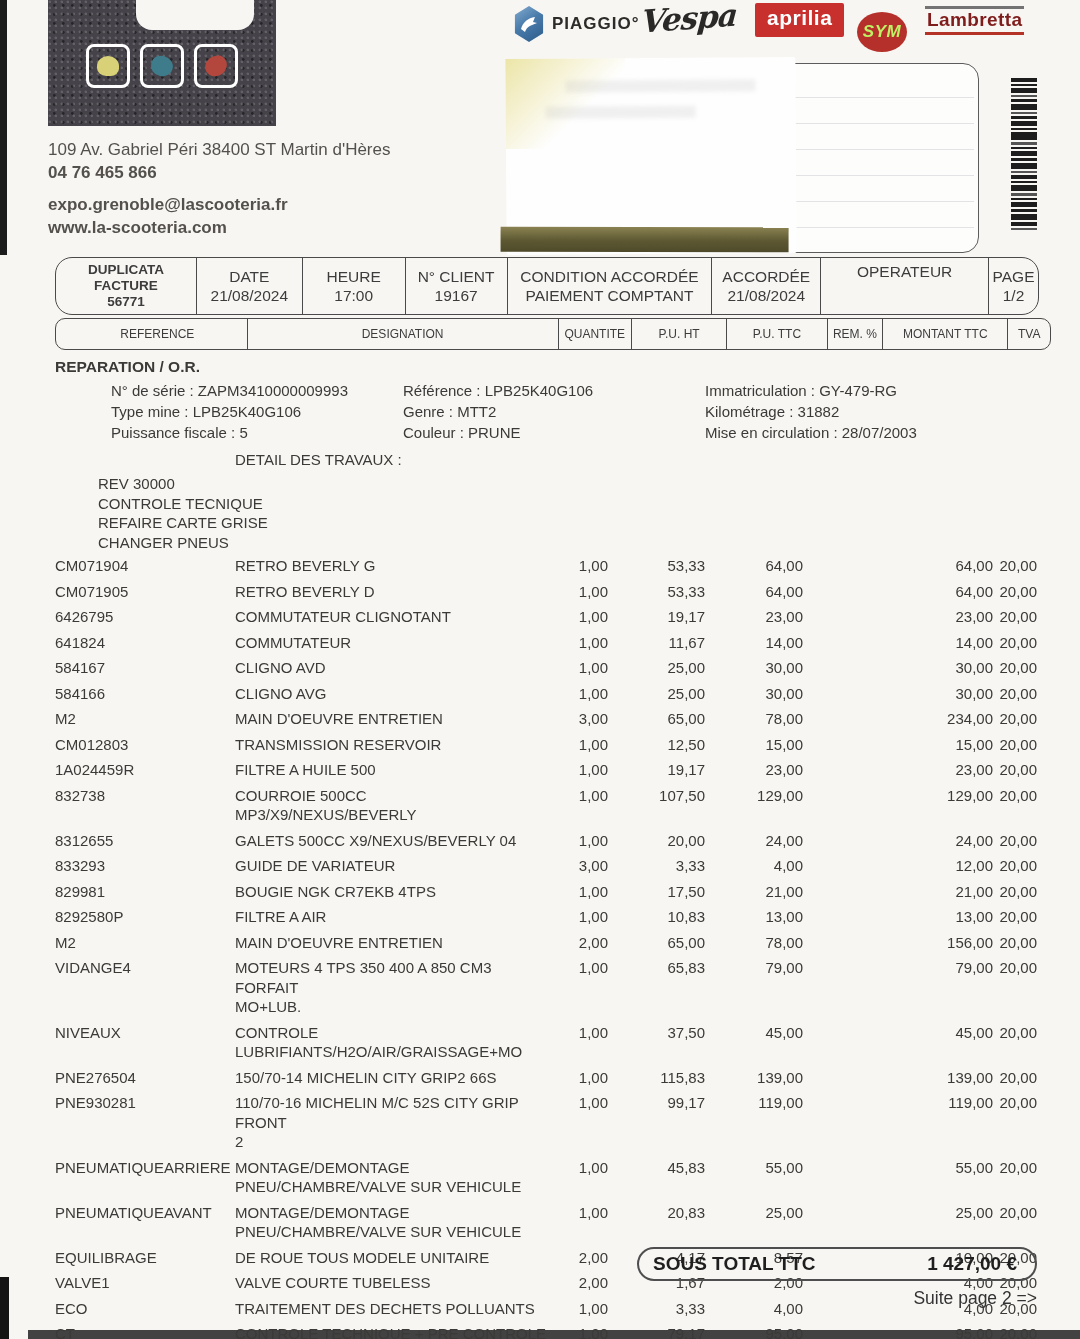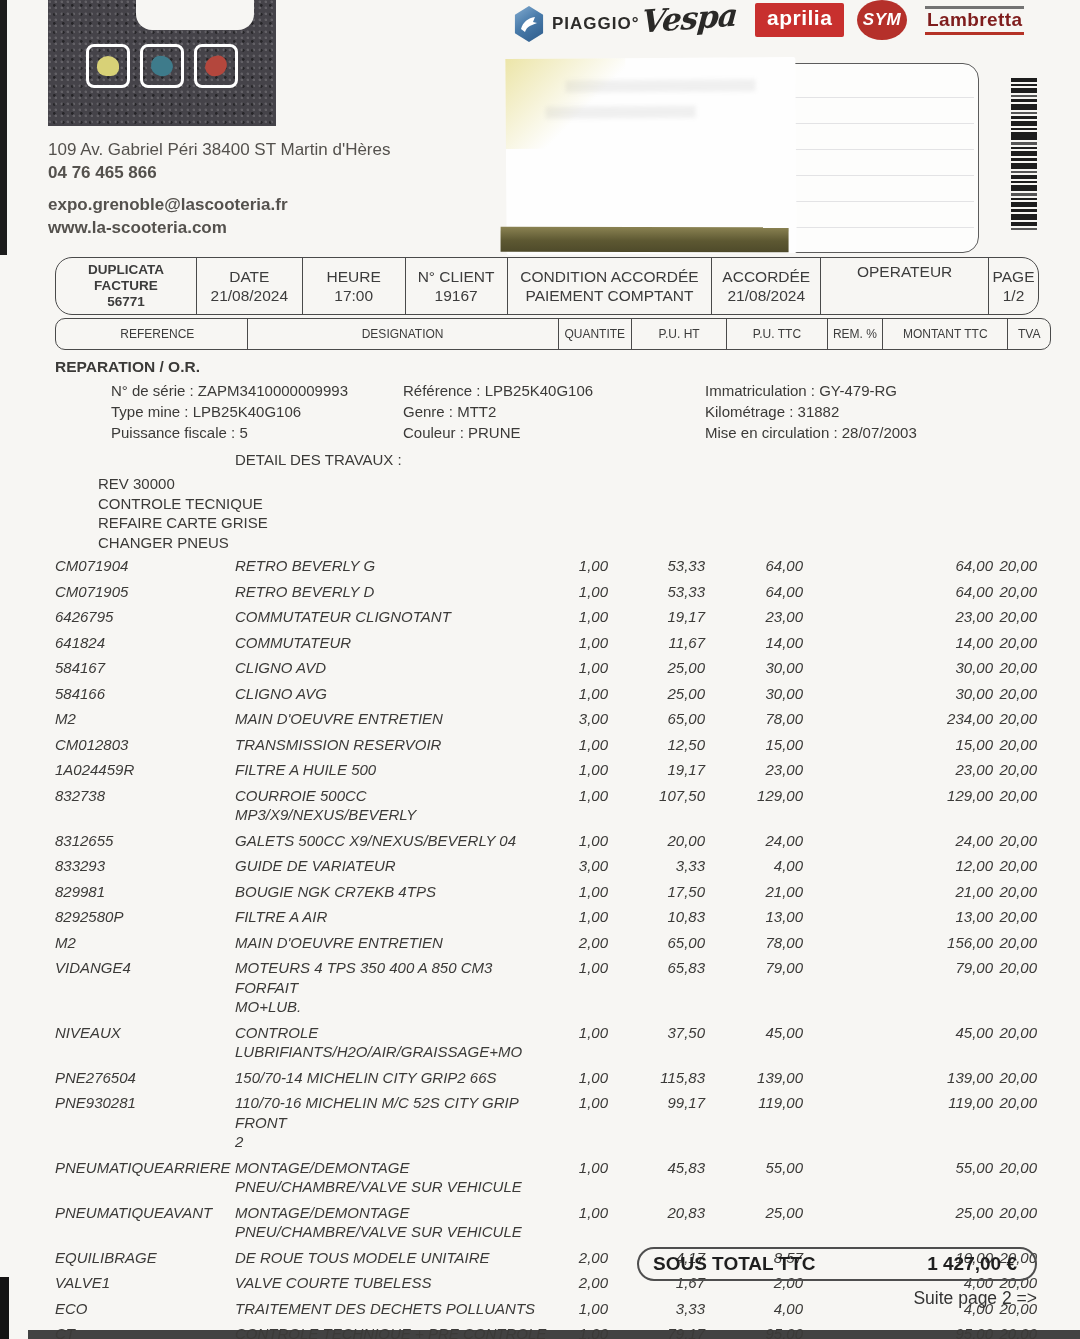--- a/index.html
+++ b/index.html
@@ -34,22 +34,22 @@
   .piaggio{left:513px;display:flex;align-items:center;gap:7px;}
   .piaggio-hex{width:32px;height:36px;display:inline-block;
     clip-path:polygon(50% 0,94% 24%,94% 76%,50% 100%,6% 76%,6% 24%);
     background:linear-gradient(145deg,#86aed2 0%,#4a7cab 45%,#2c5a89 100%);position:relative;}
   .piaggio-hex svg{position:absolute;left:5px;top:7px;}
   .piaggio-text{font-weight:bold;font-size:17px;letter-spacing:1px;color:#2d2c2a;}
   .vespa{left:642px;top:0px;font-family:"DejaVu Serif",serif;font-style:italic;font-weight:bold;
     font-size:31px;color:#2a2927;transform:rotate(-4deg) skewX(-8deg);letter-spacing:-1px;}
   .aprilia{left:755px;top:3px;background:#c8302e;color:#fff;font-weight:bold;font-size:21px;
     padding:3px 12px 7px 12px;border-radius:2px;letter-spacing:.5px;}
-  .sym{left:857px;top:0;width:50px;height:40px;background:#b5302a;border-radius:50%;
-    display:flex;align-items:center;justify-content:center;color:#ffffff;font-weight:bold;
+  .sym{left:857px;top:12px;width:50px;height:40px;background:#b5302a;border-radius:50%;
+    display:flex;align-items:center;justify-content:center;color:#bef264;font-weight:bold;
     font-style:italic;font-size:17px;letter-spacing:.5px;}
   .lambretta{left:925px;top:6px;color:#7f1d1d;font-weight:800;font-size:19px;letter-spacing:.4px;
     border-top:3px solid #737373;border-bottom:3px solid #b53226;padding:0 2px 1px 2px;}
 
   
   .cust-box{position:absolute;left:513px;top:63px;width:464px;height:188px;border:1.6px solid #5c5c5c;
     border-radius:16px;background:#fdfdfc;}
   .cust-rules{position:absolute;right:4px;top:8px;width:230px;height:172px;
     background:repeating-linear-gradient(180deg,transparent 0 25px,rgba(110,110,125,.18) 25px 26px);}
   .sticker-left{position:absolute;left:-8px;top:-6px;width:290px;height:196px;background:#fefefe;
@@ -88,21 +88,21 @@
   .veh{position:relative;height:64px;}
   .veh-col{position:absolute;top:0;}
   .veh-col .ln{line-height:21px;}
   .vc1{left:56px;}.vc2{left:348px;}.vc3{left:650px;}
   .detail-title{margin:6px 0 4px 180px;line-height:20px;}
   .notes{margin-left:43px;}
   .notes .ln{line-height:19.5px;}
 
   .items{margin-top:2px;}
   .item-row{display:grid;grid-template-columns:180px 312px 73px 95px 100px 55px 125px 42px;
-    margin-bottom:4px;font-style:italic;}
+    margin-bottom:4px;}
   .c{line-height:19.5px;padding-top:2px;}
   .des{white-space:pre-line;}
   .num{text-align:right;}
   .qty{padding-right:12px;}.puht{padding-right:10px;}.puttc{padding-right:12px;}
   .mont{padding-right:2px;}.tva{padding-right:0;}
 
   
   .totals{position:absolute;left:637px;top:1247px;width:400px;height:34px;border:2px solid #4e4e4e;
     border-radius:17px;display:flex;align-items:center;justify-content:space-between;
     padding:0 18px 0 14px;box-sizing:border-box;font-weight:bold;font-size:19px;color:#1f1f1f;}

